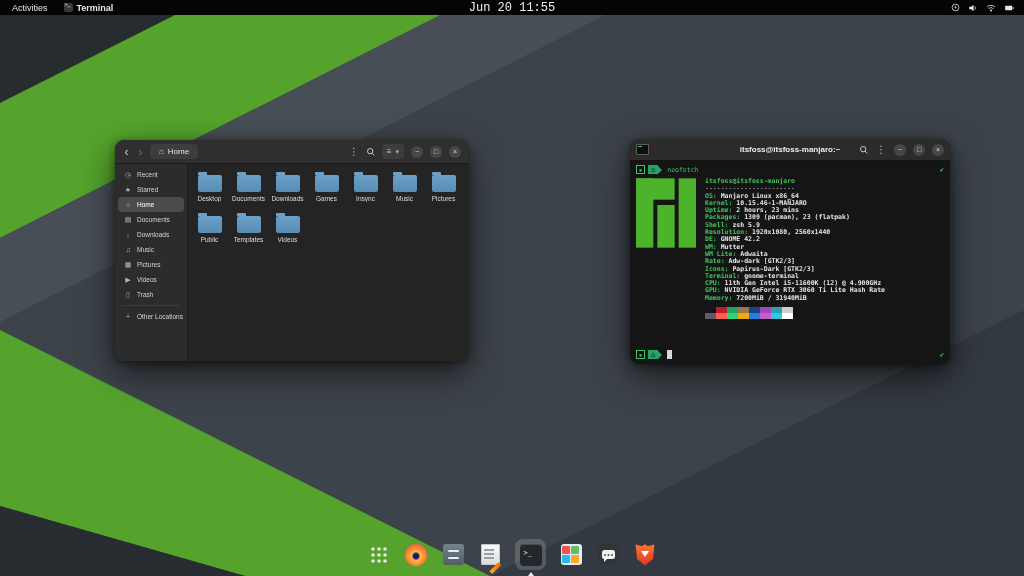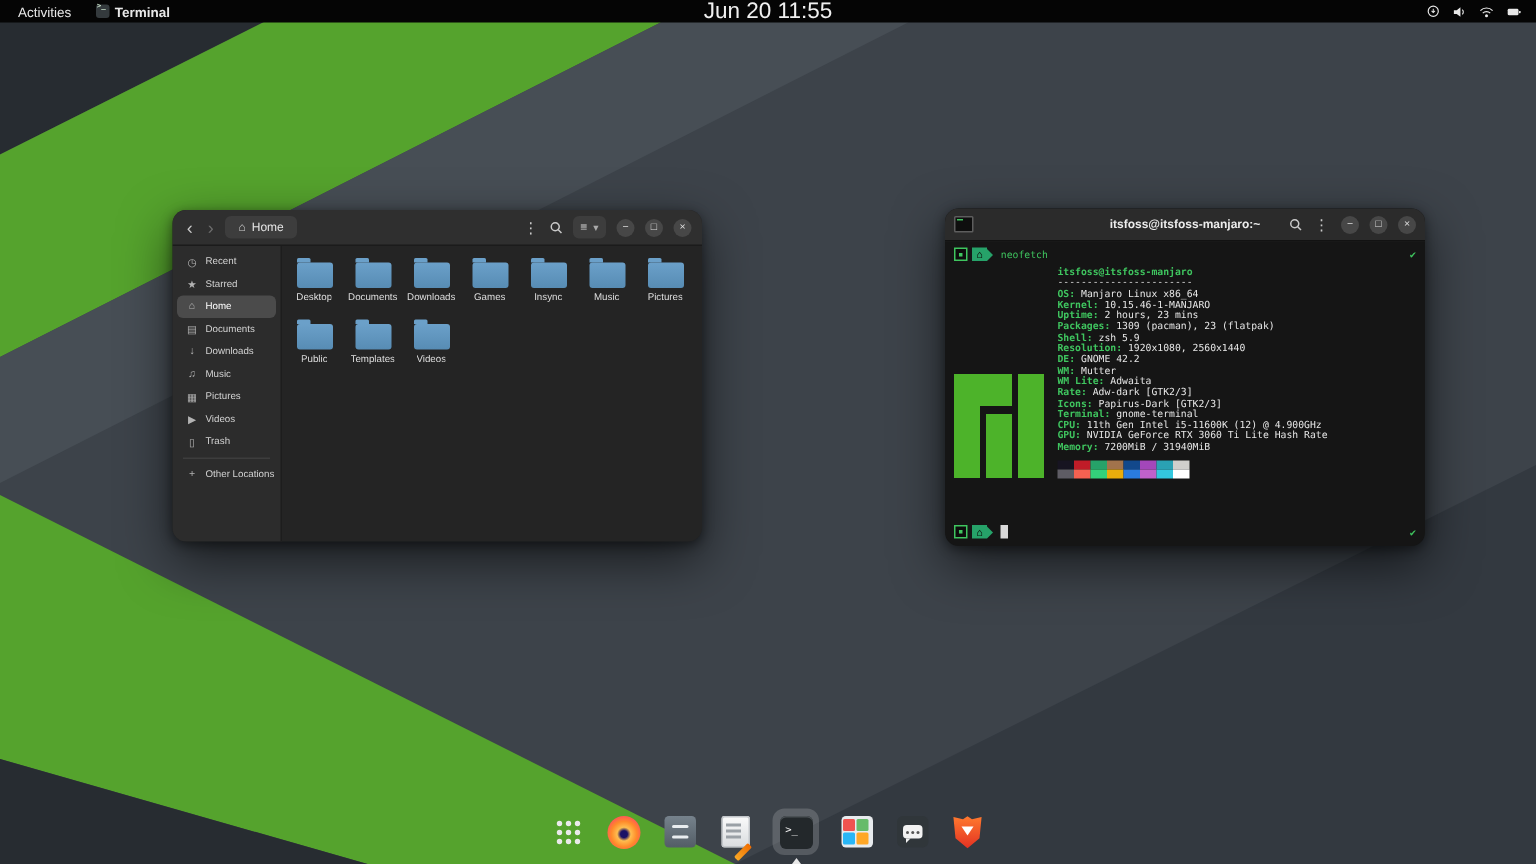--- a/index.html
+++ b/index.html
@@ -11,21 +11,21 @@
   .green-shape{fill:var(--manjaro-green,#55a32d);}
 
   
   .topbar{position:absolute;top:0;left:0;right:0;height:15px;background:#050505;z-index:50;
     display:flex;align-items:center;color:#e8e8e8;font-size:9px;padding:0 4px;box-sizing:border-box;}
   .tb-item{background:none;border:0;color:#e8e8e8;font-size:9px;height:100%;padding:0 8px;
     display:flex;align-items:center;gap:4px;font-family:inherit;cursor:default;}
   .tb-app{font-weight:bold;}
   .tb-app-icon{width:9px;height:9px;background:#343a3d;border-radius:2px;display:inline-block;position:relative;}
   .tb-app-icon::before{content:">_";position:absolute;left:1px;top:-2px;color:#cfe8cf;font-size:5px;font-family:"DejaVu Sans Mono",monospace;}
-  .tb-clock{position:absolute;left:50%;transform:translateX(-50%);font-size:15px;color:#f0f0f0;}
+  .tb-clock{position:absolute;left:50%;transform:translateX(-50%);font-size:12px;color:#f0f0f0;font-family:Liberation Mono, monospace;}
   .tb-right{margin-left:auto;display:flex;align-items:center;gap:8px;padding-right:5px;height:100%;}
   .tb-right svg{display:block;}
 
   
   .window{position:absolute;border-radius:9px;overflow:hidden;z-index:10;
     box-shadow:0 12px 34px rgba(0,0,0,.6),0 2px 8px rgba(0,0,0,.45);}
 
   
   .files-window{left:115px;top:140px;width:353px;height:221px;background:#242424;}
   .fw-header{height:23px;background:#2f2f2f;border-bottom:1px solid #1b1b1b;
@@ -72,28 +72,28 @@
   .prompt-row.bottom{position:absolute;left:6px;right:6px;bottom:4px;}
   .seg-os{width:9px;height:9px;box-sizing:border-box;border:1px solid var(--terminal-green,#3fc55f);
     background:#0d0d0d;color:var(--terminal-green,#3fc55f);font-size:6px;line-height:1;
     display:flex;align-items:center;justify-content:center;flex:0 0 auto;}
   .seg-dir{height:9px;background:#26a269;color:#0c1a10;font-size:7px;display:flex;align-items:center;padding:0 3px;}
   .seg-arrow{width:0;height:0;border-top:4.5px solid transparent;border-bottom:4.5px solid transparent;
     border-left:4px solid #26a269;margin-left:-3px;}
   .cmd{color:var(--terminal-green,#3fc55f);margin-left:2px;}
   .check{margin-left:auto;color:var(--terminal-green,#3fc55f);font-size:7px;}
   .cursor{width:5px;height:9px;background:#d9d9d9;margin-left:2px;}
-  .nf{display:flex;gap:9px;margin-top:3px;align-items:flex-end;}
+  .nf{display:flex;gap:9px;margin-top:3px;}
   .nf-logo{width:60px;height:70px;flex:0 0 auto;}
   .nf-logo rect{fill:var(--logo-green,#4db32a);}
   .nf-info{line-height:7.3px;white-space:nowrap;}
   .nf-user{color:var(--terminal-green,#3fc55f);font-weight:bold;}
   .nf-sep{color:#dcdcdc;}
   .nf-label{color:var(--terminal-green,#3fc55f);font-weight:bold;}
-  .nf-value{color:#e6e6e6;}
+  .nf-value{color:#e6e6e6;font-weight:bold;}
   .palette{display:flex;}
   .palette.p1{margin-top:5px;}
   .pal{width:11px;height:6px;display:inline-block;}
 
   
   .dock{position:absolute;bottom:6px;left:0;right:0;display:flex;justify-content:center;
     align-items:center;gap:13px;z-index:40;}
   .dock-item{width:24px;height:24px;display:flex;align-items:center;justify-content:center;position:relative;}
   .dock-item.active{width:31px;height:31px;background:rgba(255,255,255,.17);border-radius:8px;}
   .dock-item.active::before{content:"";position:absolute;bottom:-6px;left:50%;transform:translateX(-50%);

